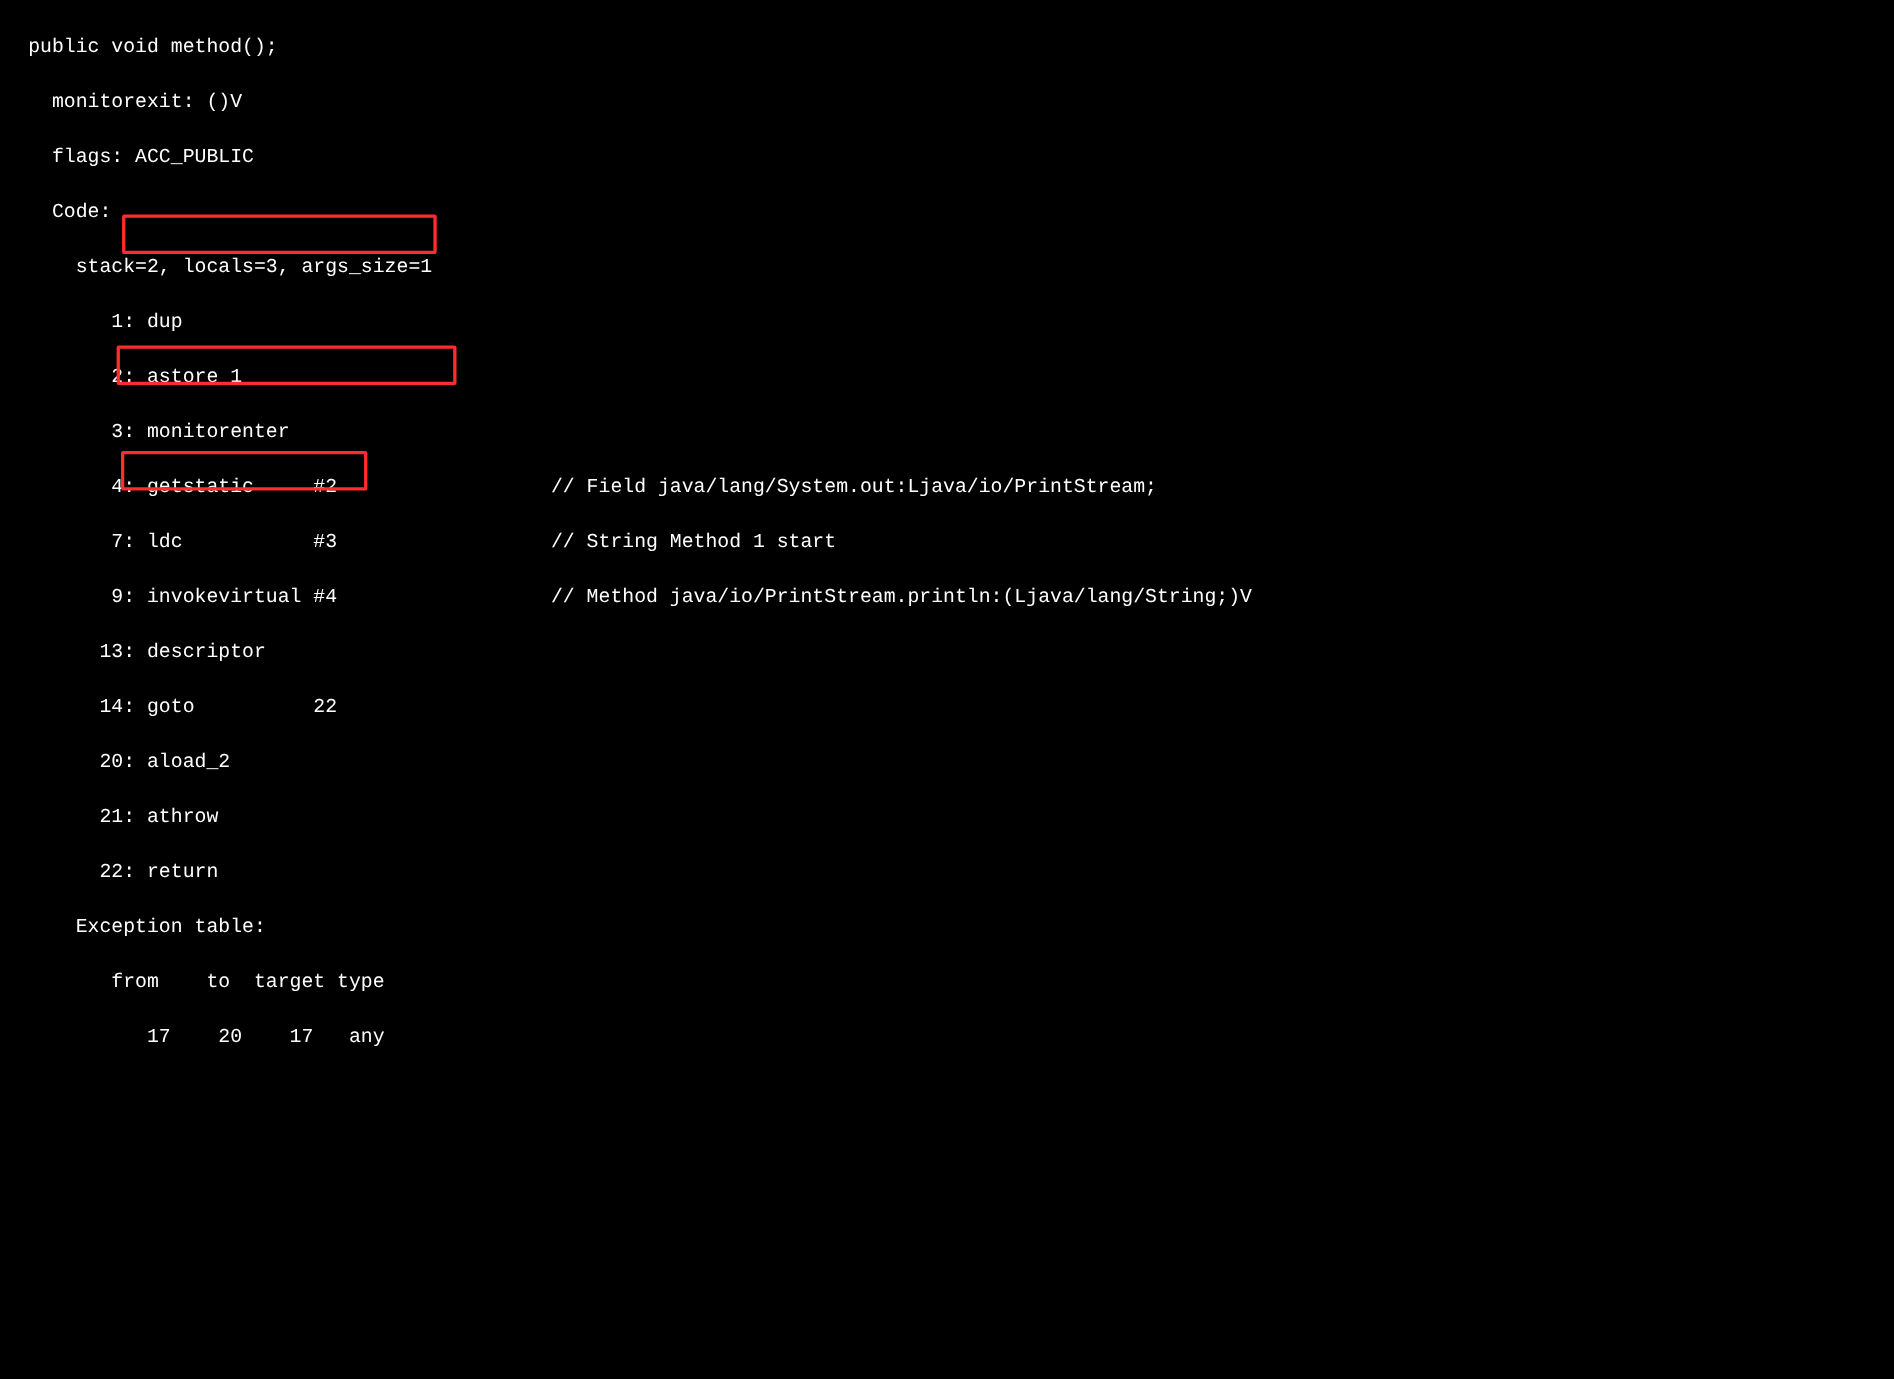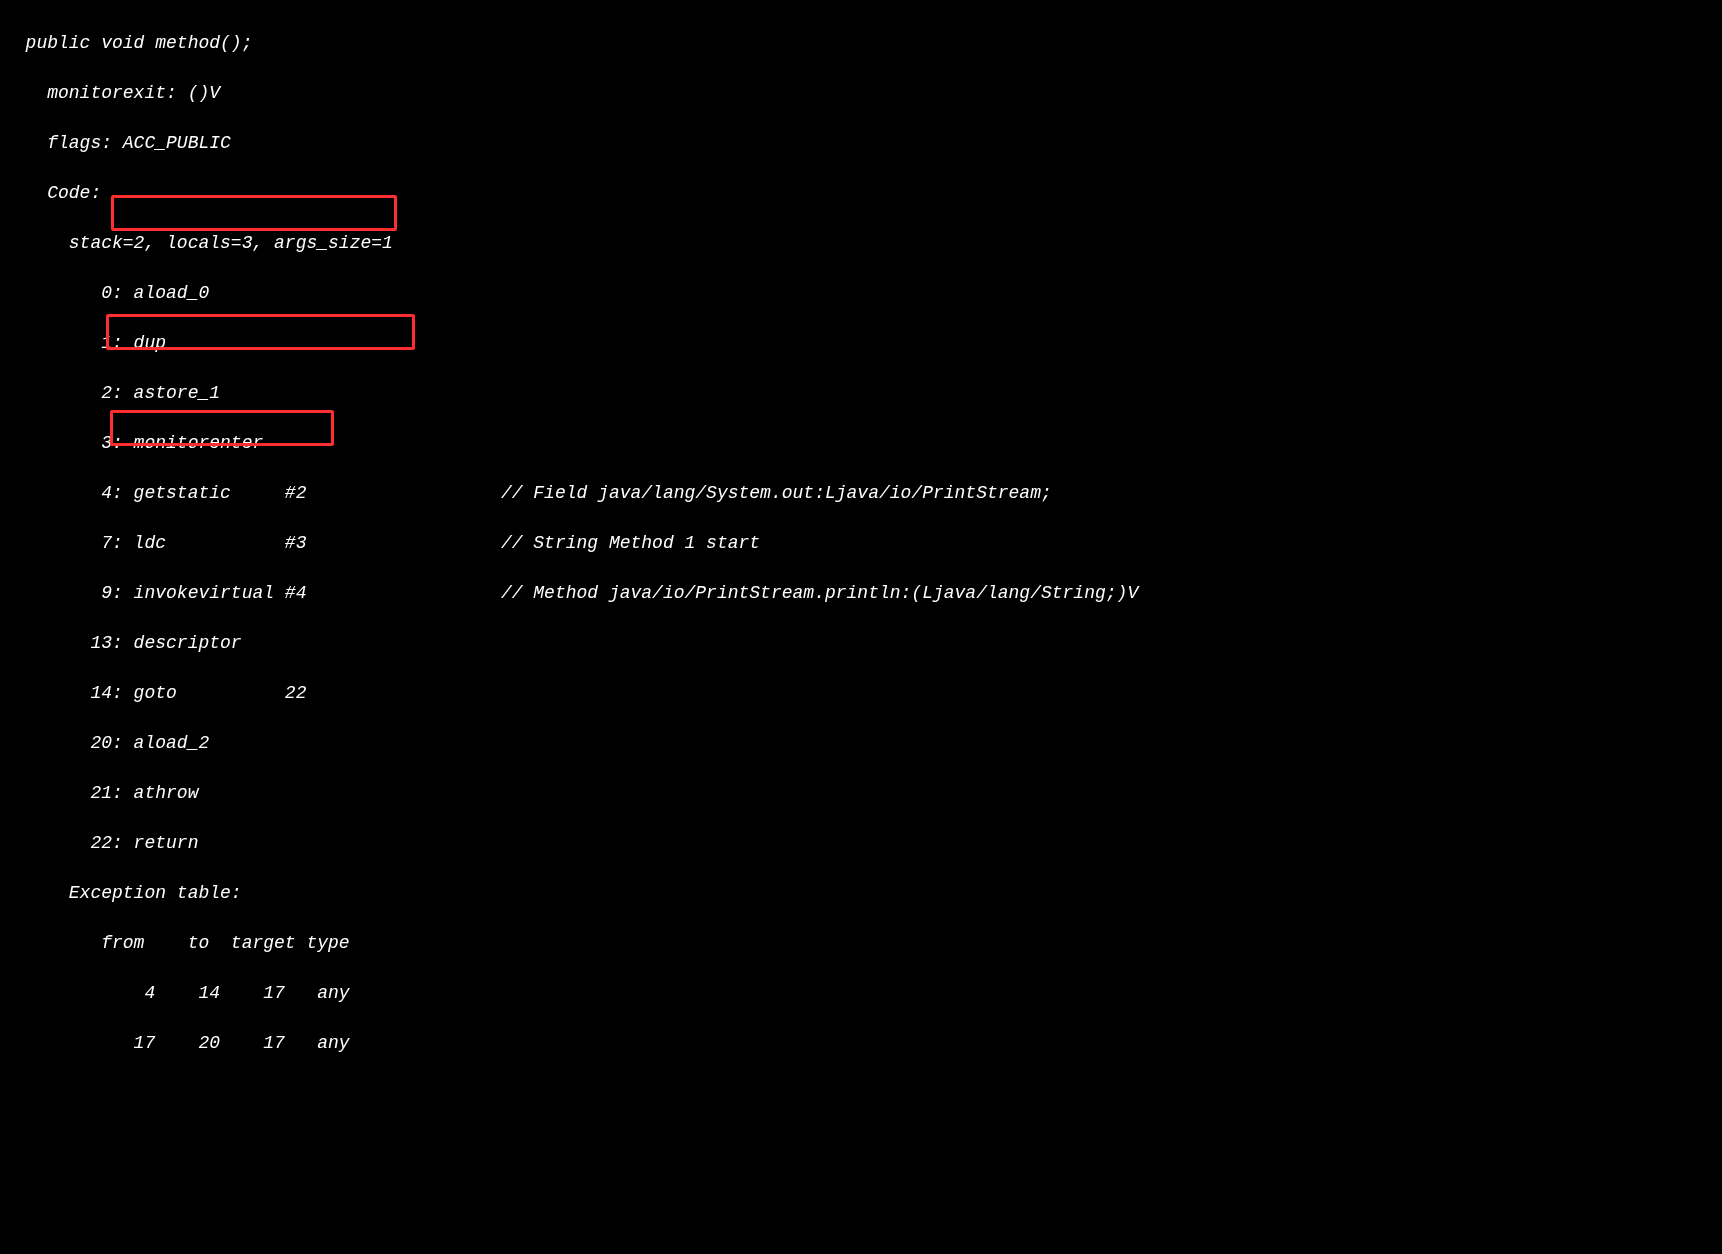--- a/index.html
+++ b/index.html
@@ -14,21 +14,20 @@
     height: 1254px;
     overflow: hidden;
   }
   .terminal {
     white-space: pre;
     padding: 6px 0 0 4px;
     position: relative;
   }
   .line {
     display: block;
-    font-style: italic;
   }
   .highlight-box {
     position: absolute;
     border: 3px solid #ff2d2d;
     border-radius: 2px;
     background: transparent;
     pointer-events: none;
   }
   
   .box1 { left: 111px; top: 195px; width: 280px; height: 30px; }
@@ -37,35 +36,33 @@
 </style>
 </head>
 <body>
 
 <div class="terminal">
 <span class="line">  public void method();</span>
 <span class="line">    monitorexit: ()V</span>
 <span class="line">    flags: ACC_PUBLIC</span>
 <span class="line">    Code:</span>
 <span class="line">      stack=2, locals=3, args_size=1</span>
-<span class="line">         0: aload_0</span>
 <span class="line">         1: dup</span>
 <span class="line">         2: astore_1</span>
 <span class="line">         3: monitorenter</span>
 <span class="line">         4: getstatic     #2                  // Field java/lang/System.out:Ljava/io/PrintStream;</span>
 <span class="line">         7: ldc           #3                  // String Method 1 start</span>
 <span class="line">         9: invokevirtual #4                  // Method java/io/PrintStream.println:(Ljava/lang/String;)V</span>
 <span class="line">        13: descriptor</span>
 <span class="line">        14: goto          22</span>
 <span class="line">        20: aload_2</span>
 <span class="line">        21: athrow</span>
 <span class="line">        22: return</span>
 <span class="line">      Exception table:</span>
 <span class="line">         from    to  target type</span>
-<span class="line">             4    14    17   any</span>
 <span class="line">            17    20    17   any</span>
 
 
 
 
 
 
 
 
 

